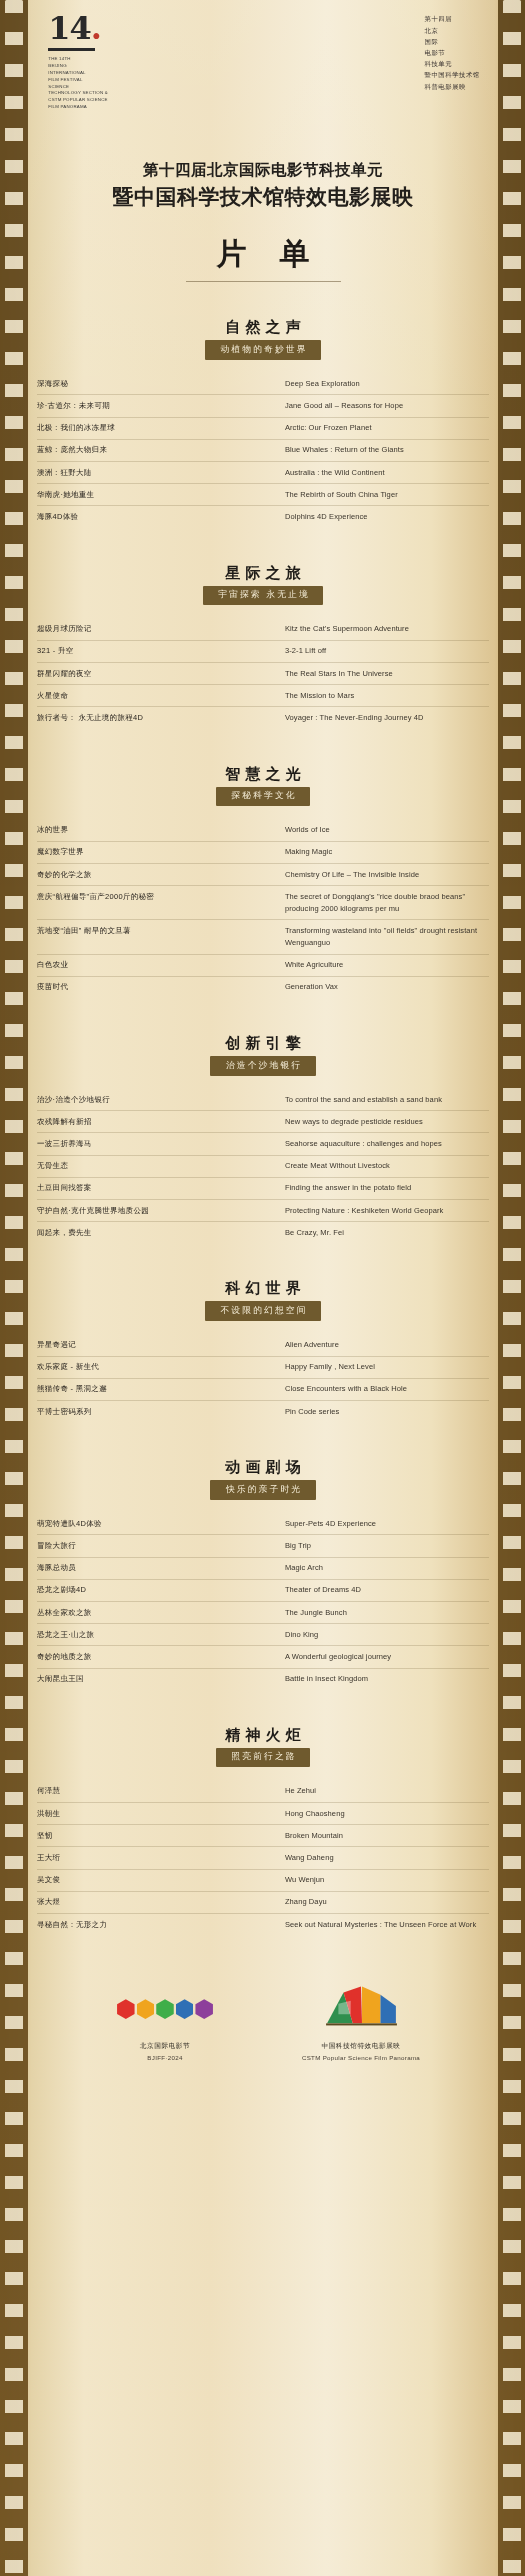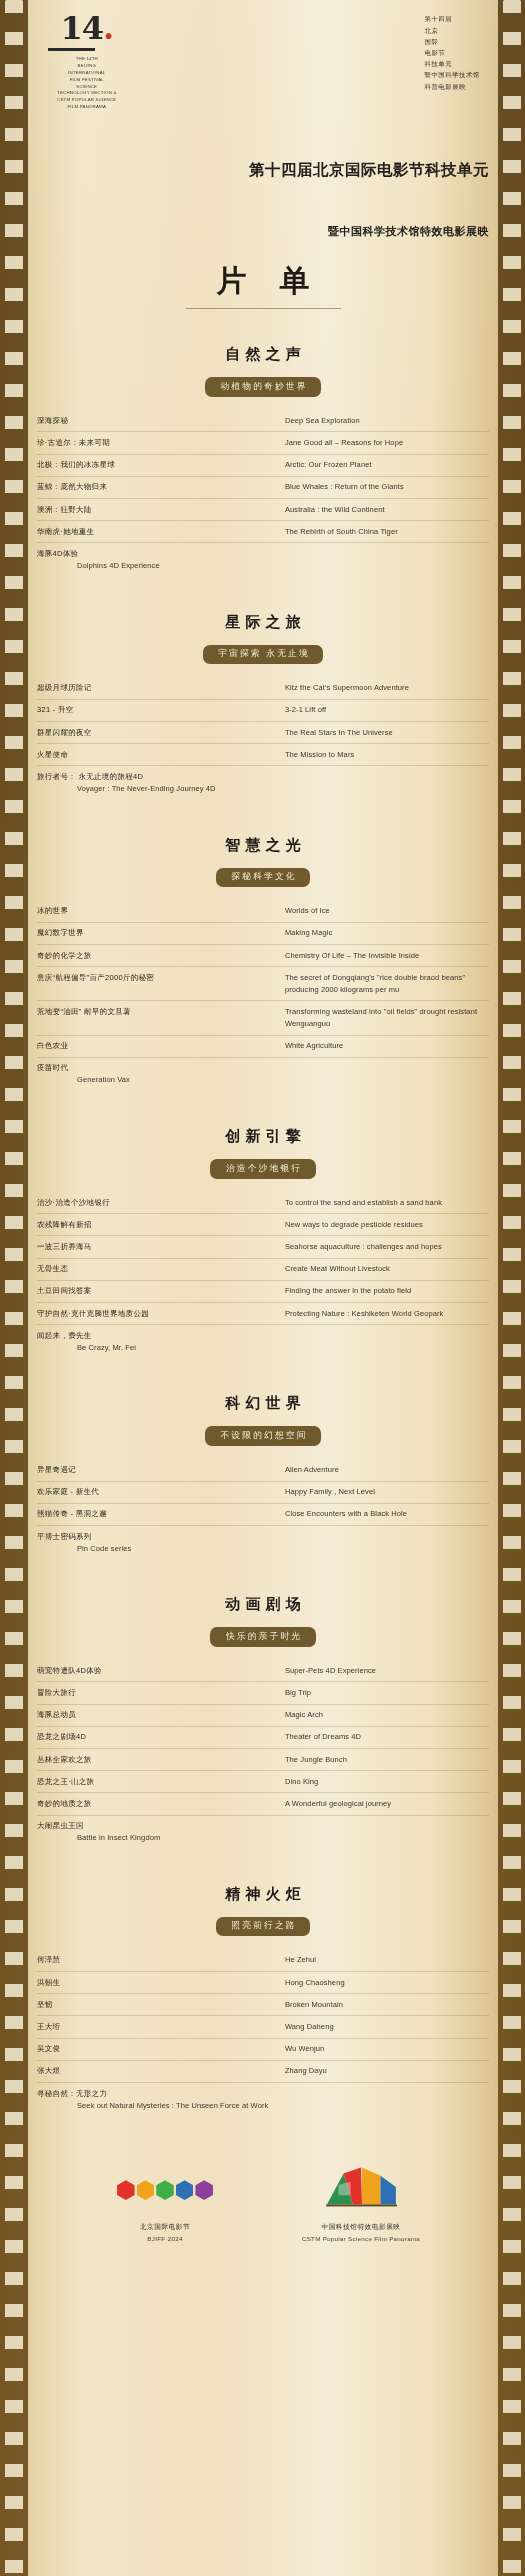--- a/index.html
+++ b/index.html
@@ -34,86 +34,85 @@
       180deg,
       rgba(240,230,205,0.92) 0px, rgba(240,230,205,0.92) 13.4px,
       rgba(0,0,0,0) 13.4px, rgba(0,0,0,0) 32px);
     border-radius:1.5px;
   }
   .inner { position:relative; z-index:5; padding:0 37px; }
 
   
   .header { position:relative; height:155px; }
   .logo14 {
-    position:absolute; left:11.3px; top:12.4px; width:77px; text-align:center;
+    position:absolute; left:11.3px; top:12.4px; width:77px; text-align:left;
   }
   .logo14 .num {
     font-family:"DejaVu Serif", serif;
     font-size:32px; font-weight:bold; color:#2a2a2a; letter-spacing:-1px;
     line-height:1;
   }
   .logo14 .num .dot { color:#c0392b; }
   .logo14 .bar { width:47px; height:2.6px; background:#2a2a2a; margin:4.1px 0 5.2px; }
   .logo14 .en {
     font-size:4.4px; line-height:1.55; color:#3a3a3a; letter-spacing:0.2px;
     text-transform:uppercase;
   }
   .header-right {
     position:absolute; right:9.3px; top:13.4px; text-align:left;
     font-size:6.4px; line-height:1.75; color:#3a3330; letter-spacing:0.5px;
   }
   .header-right div { white-space:nowrap; }
 
   .main-title {
-    text-align:right; margin-top:3.1px;
+    text-align:center; margin-top:3.1px;
   }
   .main-title .l1 {
     font-family:"DejaVu Serif", serif;
     font-size:15.5px; font-weight:bold; color:#23201c; letter-spacing:0.5px;
     line-height:1.5;
   }
   .main-title .l2 {
     font-family:Liberation Sans, sans-serif;
-    font-size:11px; font-weight:bold; color:#23201c; letter-spacing:0.5px;
+    font-size:21px; font-weight:bold; color:#23201c; letter-spacing:0.5px;
     line-height:1.5;
-    margin-top:42px;
   }
   .pianodan {
     text-align:center; margin:21.6px 0 5.2px;
     font-family:"DejaVu Serif", serif;
     font-size:30px; font-weight:bold; letter-spacing:11.3px; color:#1e1b17;
     text-indent:11.3px;
   }
   .pianodan-rule {
     width:155px; height:1.5px; background:#6b5a38; margin:2.1px auto 0; opacity:.55;
   }
 
   
   .section { margin-top:36px; }
   .sec-head { text-align:center; }
   .sec-title {
     font-family:"DejaVu Serif", serif;
     font-size:15px; font-weight:bold; color:#1f1c18; letter-spacing:5.2px;
     text-indent:5.2px;
   }
   .sec-sub {
-    display:inline-block; margin-top:13px;
+    display:inline-block; margin-top:3px;
     background:#6f5a2e; color:#f6eed8;
     font-size:8.8px; letter-spacing:2.1px; text-indent:2.1px;
     padding:3.6px 13.4px 4.1px;
-    border-radius:7px;
+    border-radius:1px;
   }
   .film-list { margin-top:13.4px; }
   .film-row {
     display:flex; align-items:flex-start;
     padding:4.6px 0;
     border-bottom:0.5px solid rgba(110,90,50,0.22);
     font-size:7.5px; line-height:1.6;
   }
-  .film-row:last-child { border-bottom:none;flex-direction:column; }
+  .film-row:last-child { border-bottom:none; }
   .f-cn {
     width:46%; padding-right:0; color:#241f1a; letter-spacing:0.3px;
   }
   .f-en {
     width:54%; color:#3b352c; letter-spacing:0.1px;padding-left:40px;
   }
 
   
   .footer { margin-top:46px; padding-bottom:31px; }
   .badges {

